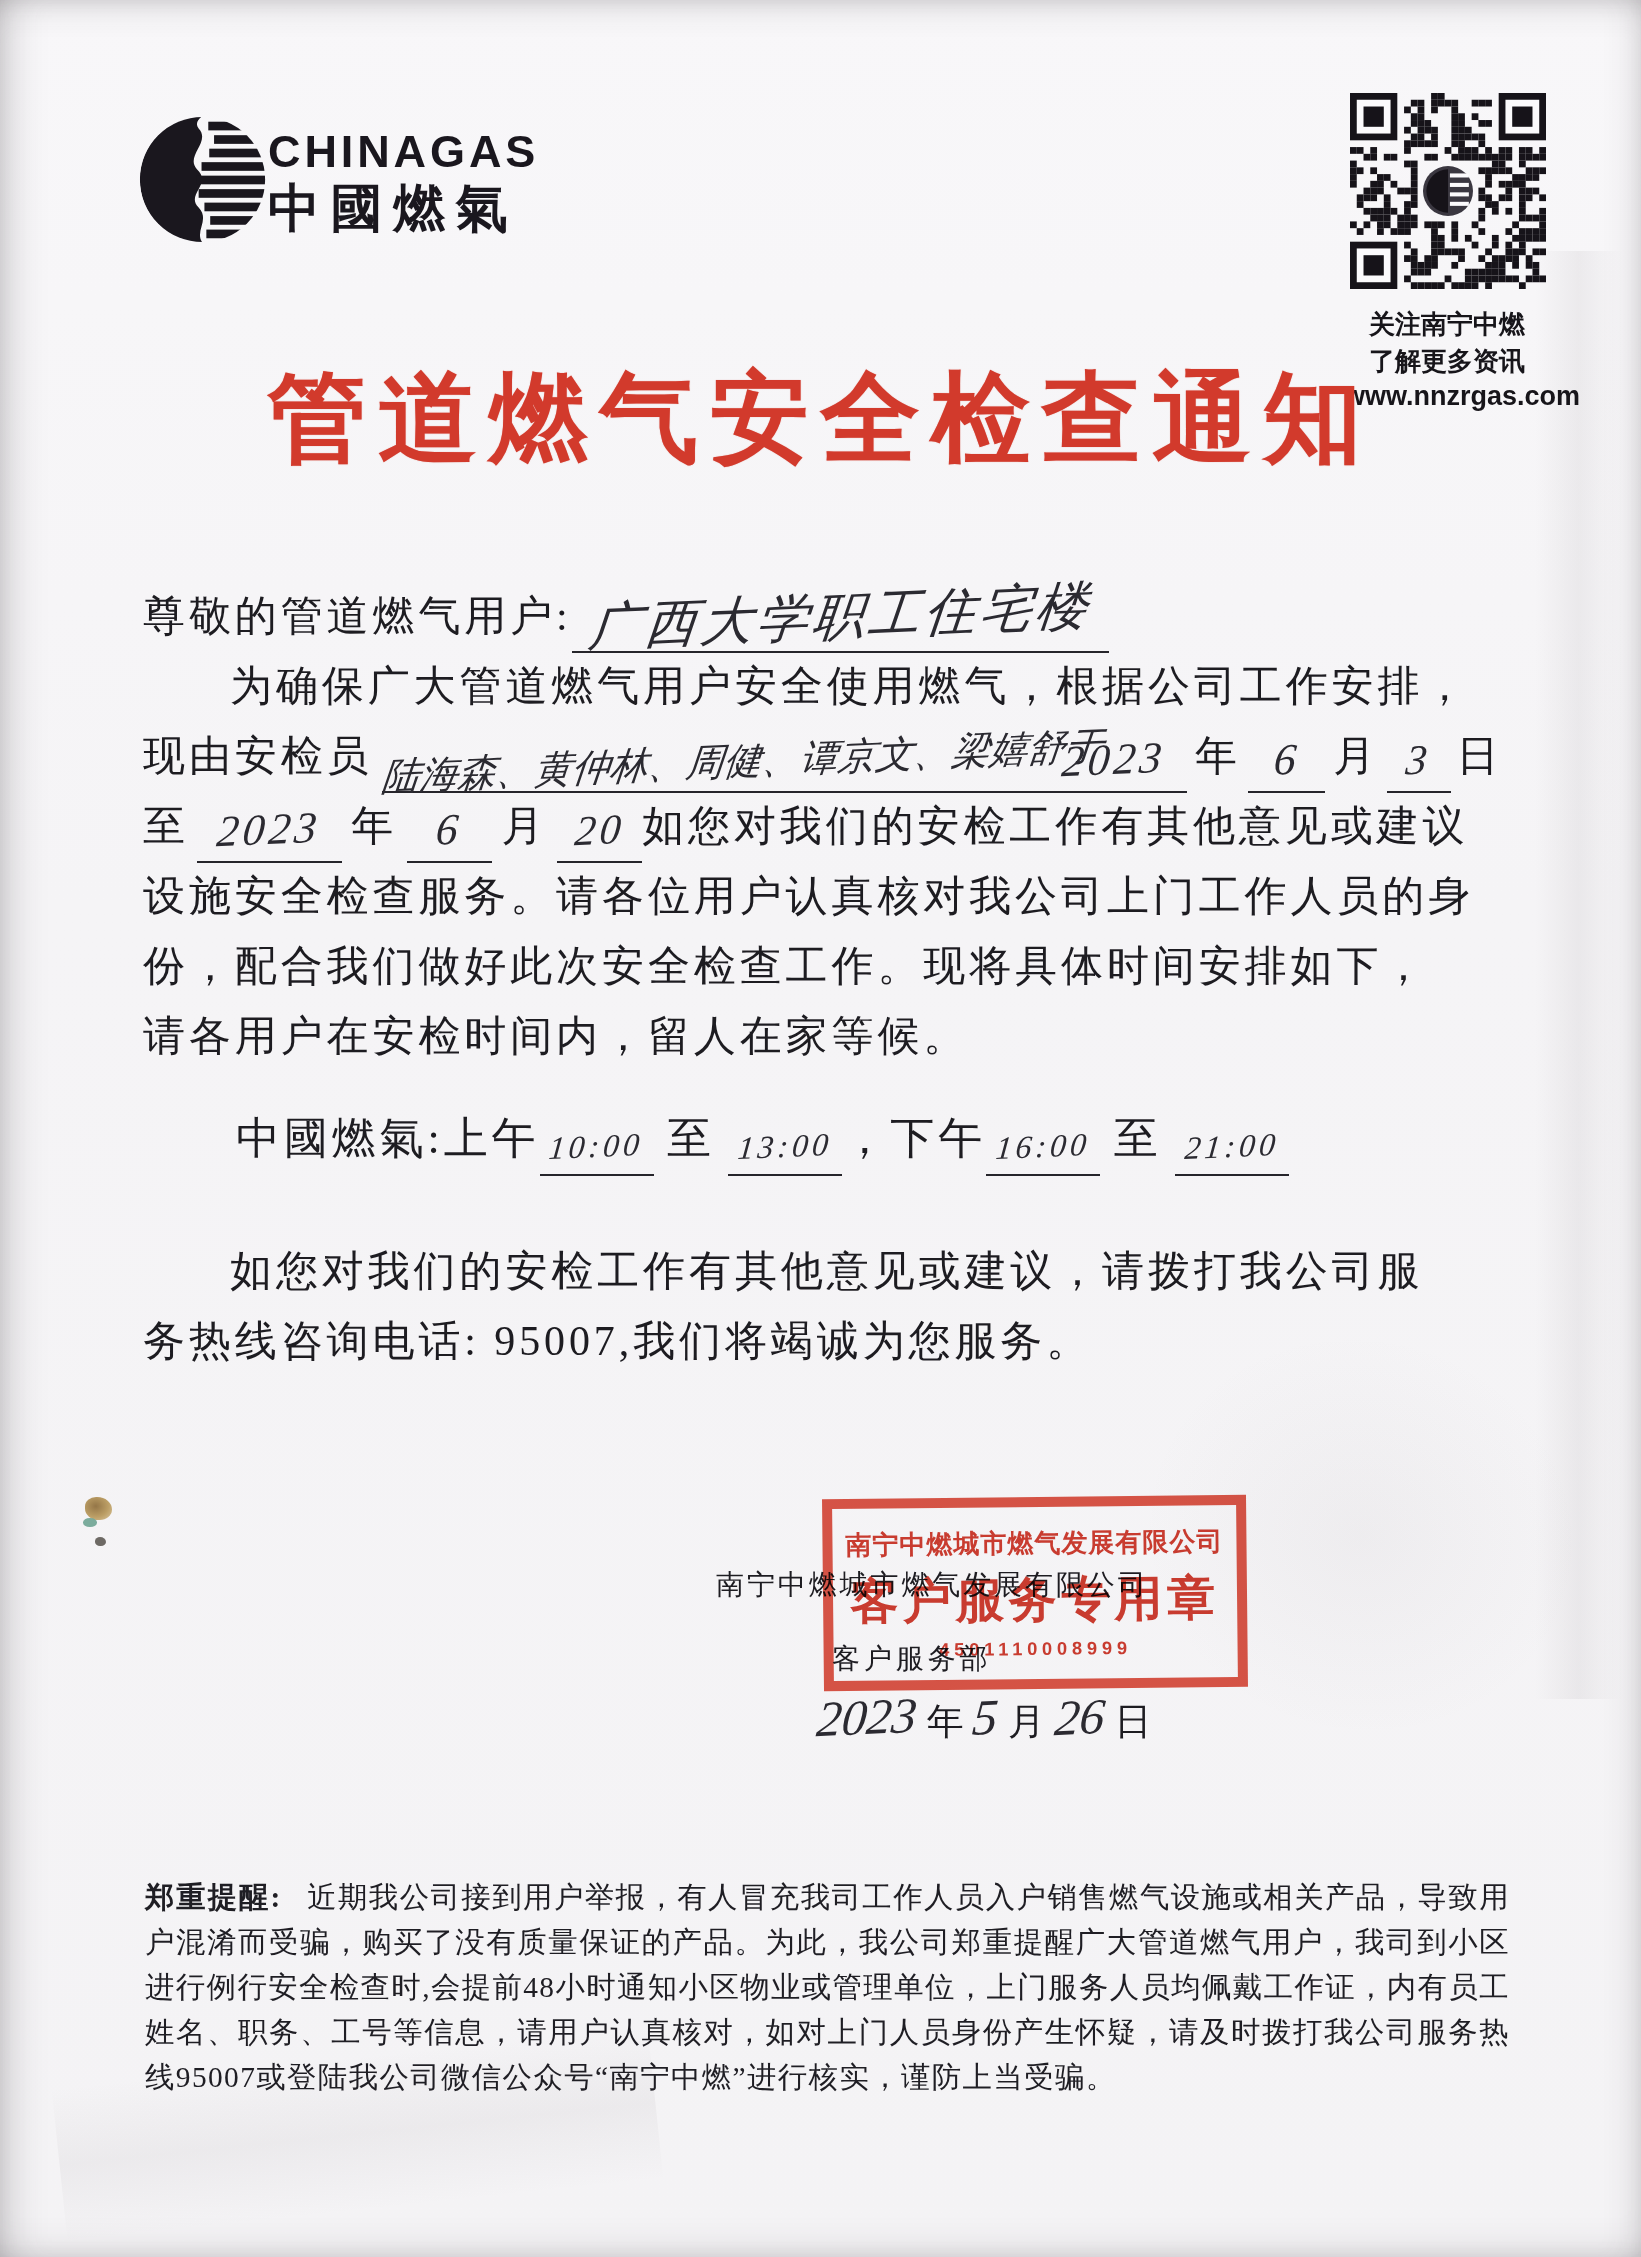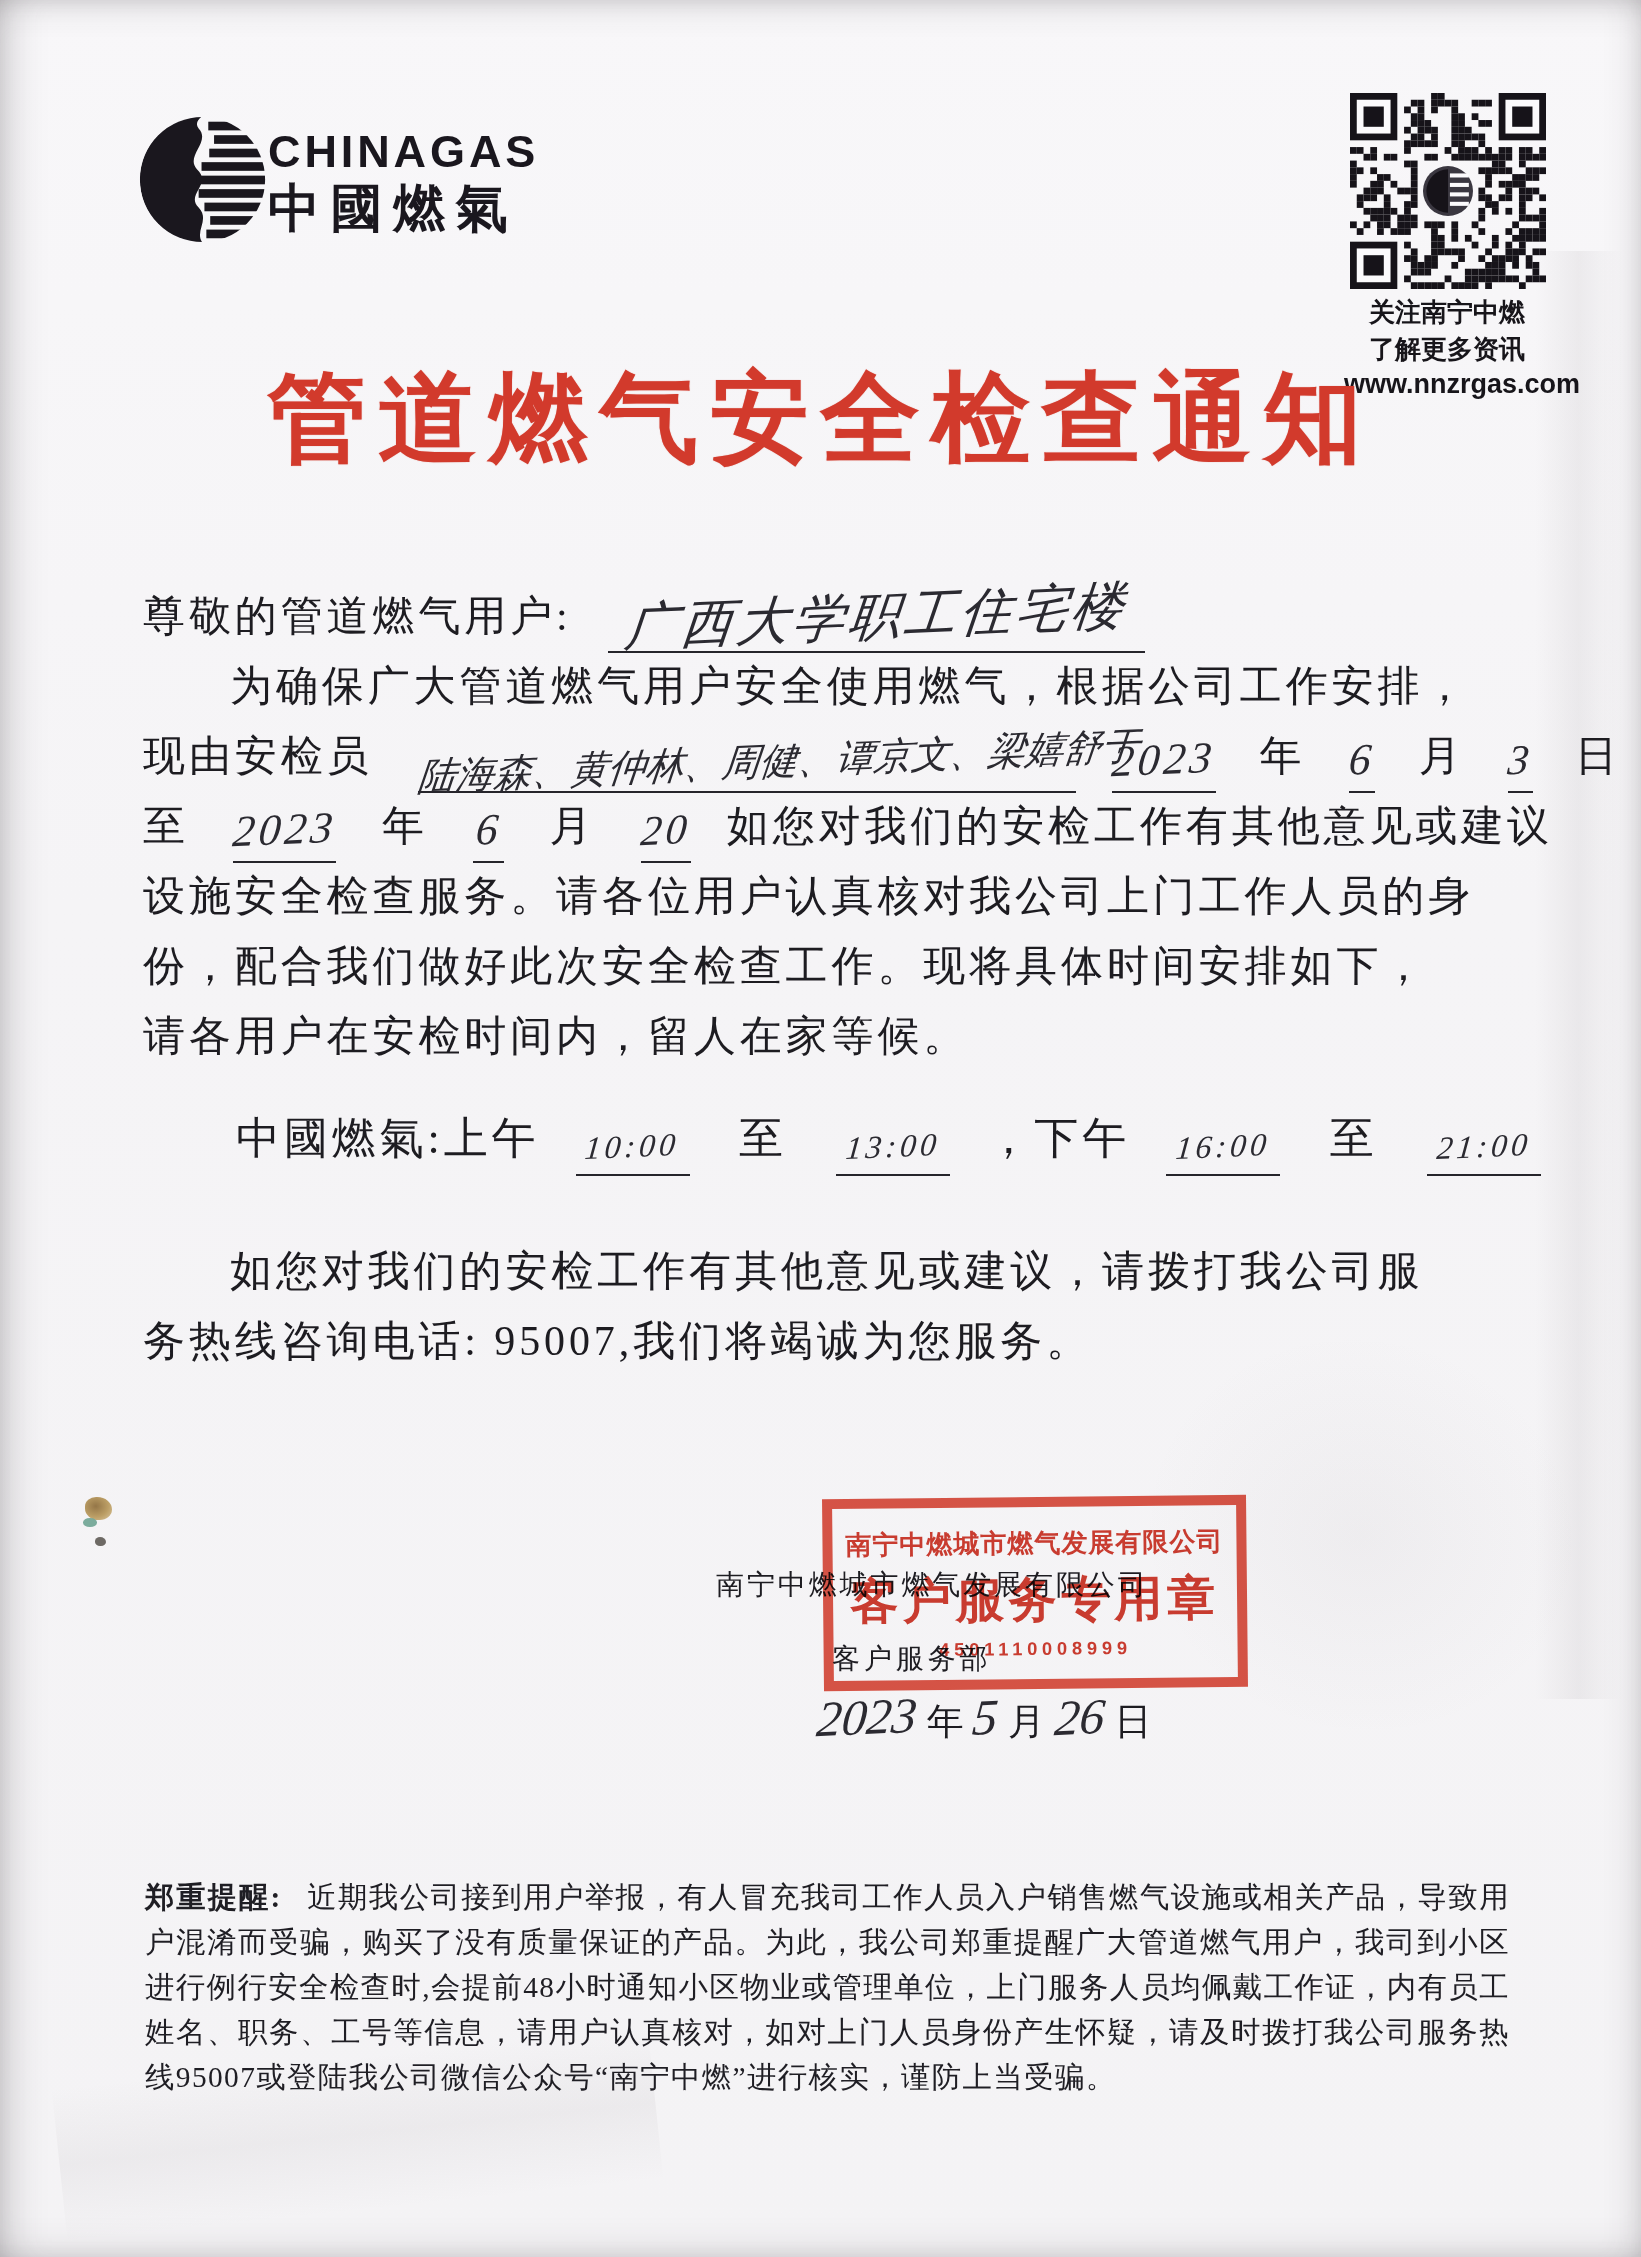--- a/index.html
+++ b/index.html
@@ -23,33 +23,33 @@
   
   .logo{position:absolute;left:137px;top:114px;display:flex;align-items:center;}
   .logo-text .en{font-family:"Liberation Sans",sans-serif;font-weight:bold;font-size:45px;
     letter-spacing:3.9px;color:#1a171e;line-height:1;}
   .logo-text .zh{font-family:"Liberation Sans",sans-serif;font-weight:bold;font-size:52px;
     letter-spacing:10.6px;color:#1a171e;line-height:1;margin-top:7.7px;}
   .qr-block{position:absolute;left:1344px;top:93px;width:220px;text-align:left;}
   .qr-block svg{display:block;margin-left:5.8px;}
   .qr-cap{font-family:"Liberation Sans",sans-serif;font-weight:bold;font-size:26px;
     line-height:29px;color:#17151a;margin-left:25px;margin-top:7.7px;}
-  .qr-cap.first{margin-top:9px;}
+  .qr-cap.first{margin-top:21px;}
   .qr-url{font-family:"Liberation Sans",sans-serif;font-weight:bold;font-size:27px;
     color:#17151a;margin-top:5.8px;margin-left:0;}
 
   
   .title{position:absolute;left:0;top:353px;width:100%;text-align:center;
     font-weight:bold;font-size:99px;letter-spacing:11.6px;color:#d23a2c;
     text-shadow:0 0 1px rgba(210,58,44,.5);}
 
   
   .letter{position:absolute;left:143px;top:581px;width:1410px;font-size:42px;
     letter-spacing:3.9px;color:#1d1c21;}
-  .bline{height:70px;line-height:70px;white-space:nowrap;display:flex;align-items:baseline;gap:36px;}
+  .bline{height:70px;line-height:70px;white-space:nowrap;display:flex;align-items:baseline;}
   .bline.text-only{display:block;}
   .indent{padding-left:87px;}
   .fill{display:inline-block;border-bottom:2.9px solid #26252b;text-align:center;
     position:relative;vertical-align:baseline;}
   .hand{font-style:italic;color:#2b2a31;display:inline-block;
     transform:rotate(-2.5deg) skewX(-8deg);line-height:1;}
   .fill .hand{position:relative;top:3.9px;}
   .gap-time{margin-top:33px;}
   .gap-p2{margin-top:62px;}
   .tsep{padding:0 13.5px;}

